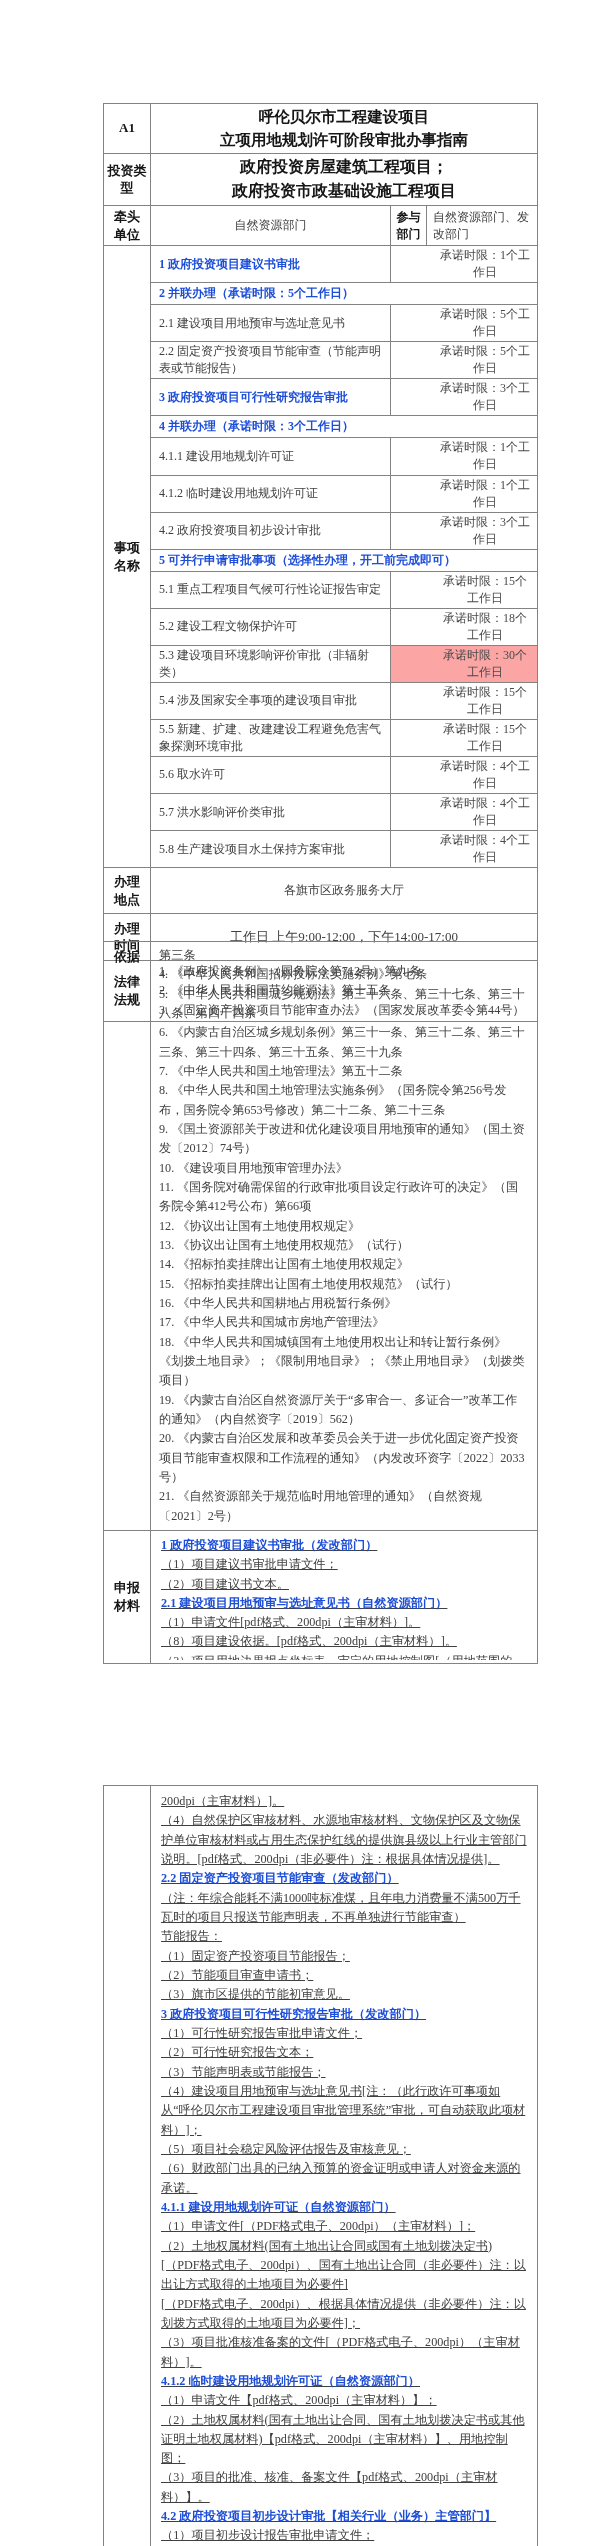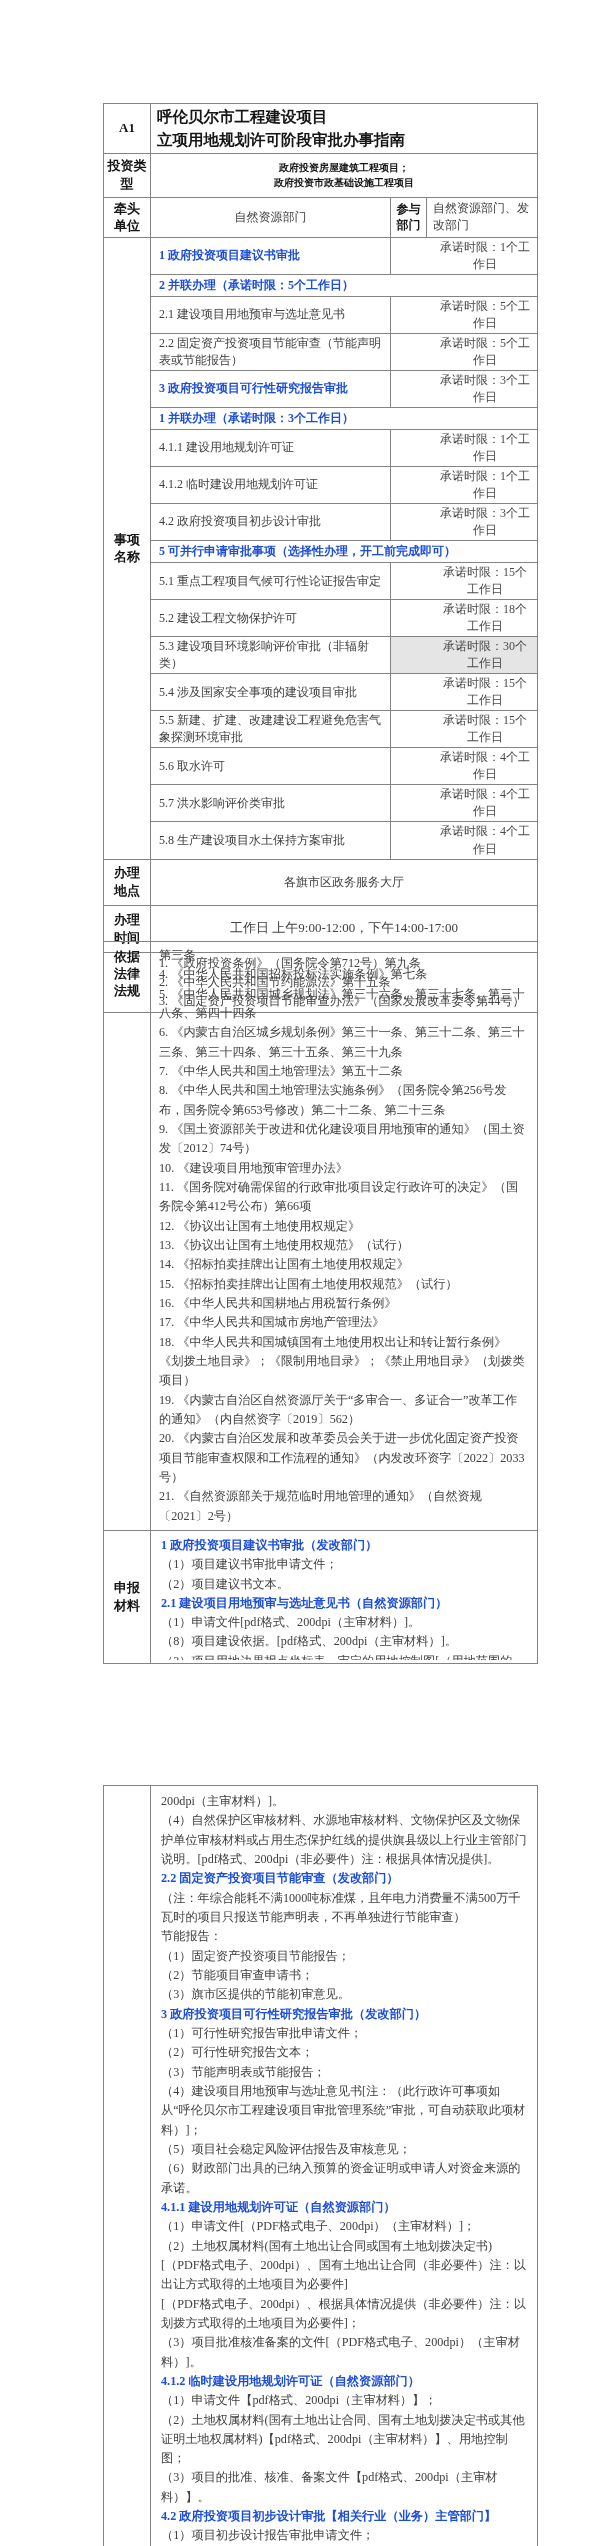--- a/index.html
+++ b/index.html
@@ -7,39 +7,39 @@
     width:600px;height:2546px;position:relative;overflow:hidden;
     font-family:"Liberation Serif","DejaVu Serif",serif;color:#404040;
   }
   .block{position:absolute;left:75px;width:434px;margin-left:28px;}
   #tbl1{top:103px;}
   #tbl2{top:941px;}
   #tbl3{top:1785px;}
   table{border-collapse:collapse;width:434px;table-layout:fixed;}
   td{border:1px solid #838383;font-size:12px;line-height:1.42;padding:1px 6px;vertical-align:middle;}
   .lab{font-weight:bold;color:#161616;text-align:center;font-size:13px;line-height:1.35;padding:2px 3px;}
-  .title-cell{font-weight:bold;color:#161616;text-align:left;font-size:15.5px;line-height:1.5;white-space:pre-line;}
-  .inv-cell{font-weight:bold;color:#161616;text-align:center;font-size:10px;line-height:1.55;white-space:pre-line;}
+  .title-cell{font-weight:bold;color:#161616;text-align:center;font-size:15.5px;line-height:1.5;white-space:pre-line;}
+  .inv-cell{font-weight:bold;color:#161616;text-align:center;font-size:16px;line-height:1.55;white-space:pre-line;}
   .center{text-align:center;}
   .iname{padding-left:8px;}
   .itime{text-align:center;color:#4a4a4a;padding-left:48px;}
   .b{font-weight:bold;color:#1d4ed8;}
   .full-row{padding-left:8px;}
-  .hl{background:#e5e5e5;}
+  .hl{background:#fca5a5;}
   .h-title{height:46px;} .h-inv{height:44px;} .h-lead{height:38px;}
   .h-item{height:22px;} .h-item2{height:37px;}
   .h-loc{height:46px;} .h-time{height:47px;}
   .prewrap{white-space:pre-line;}
   .laws{font-size:12.2px;line-height:1.58;padding:1px 8px;}
   .top{vertical-align:top;}
   .basis-cell{height:446px;font-size:12.2px;line-height:1.585;padding:4px 8px;}
   .cond-cell{height:64px;font-size:12.2px;line-height:1.6;padding:5px 8px;}
   .mat-clip{height:122px;overflow:hidden;}
   .paras p{margin:0;font-size:12.2px;line-height:1.585;}
-  .paras{padding:2px 2px;}
+  .paras{padding:2px 2px;text-decoration:underline;}
   .t3-cell{padding:4px 8px 8px 8px;}
 </style>
 </head>
 <body>
 
 <div class="block" id="tbl1">
   <table>
     <colgroup>
         <col style="width:47px">
         <col style="width:240px">
@@ -81,21 +81,21 @@
     </tr>
     <tr class="h-item2">
       <td class="iname">2.2 固定资产投资项目节能审查（节能声明表或节能报告）</td>
       <td colspan="2" class="itime">承诺时限：5个工作日</td>
     </tr>
     <tr class="h-item">
       <td class="iname b">3 政府投资项目可行性研究报告审批</td>
       <td colspan="2" class="itime">承诺时限：3个工作日</td>
     </tr>
     <tr class="h-item">
-      <td colspan="3" class="full-row b">1 并联办理（承诺时限：3个工作日）</td>
+      <td colspan="3" class="full-row b">4 并联办理（承诺时限：3个工作日）</td>
     </tr>
     <tr class="h-item">
       <td class="iname">4.1.1 建设用地规划许可证</td>
       <td colspan="2" class="itime">承诺时限：1个工作日</td>
     </tr>
     <tr class="h-item">
       <td class="iname">4.1.2 临时建设用地规划许可证</td>
       <td colspan="2" class="itime">承诺时限：1个工作日</td>
     </tr>
     <tr class="h-item">

